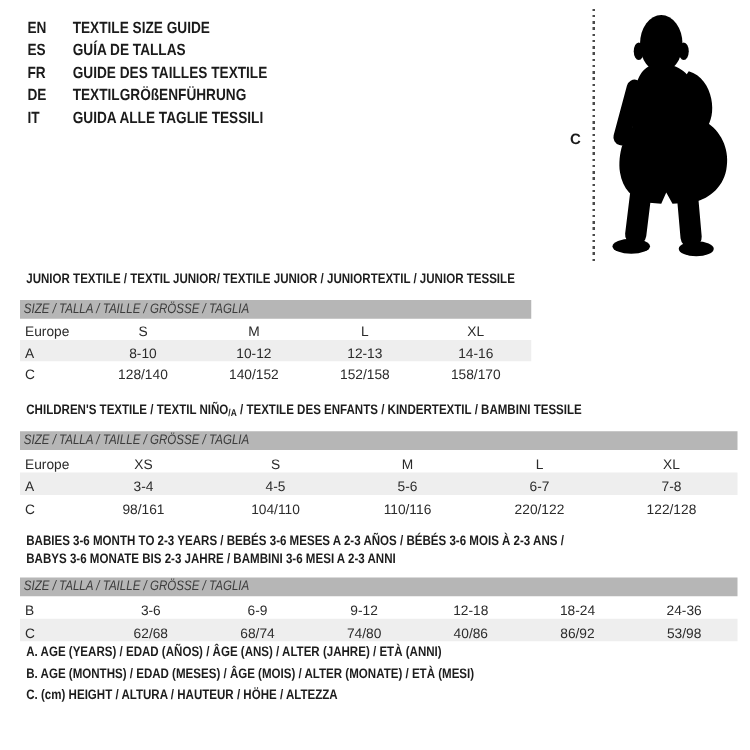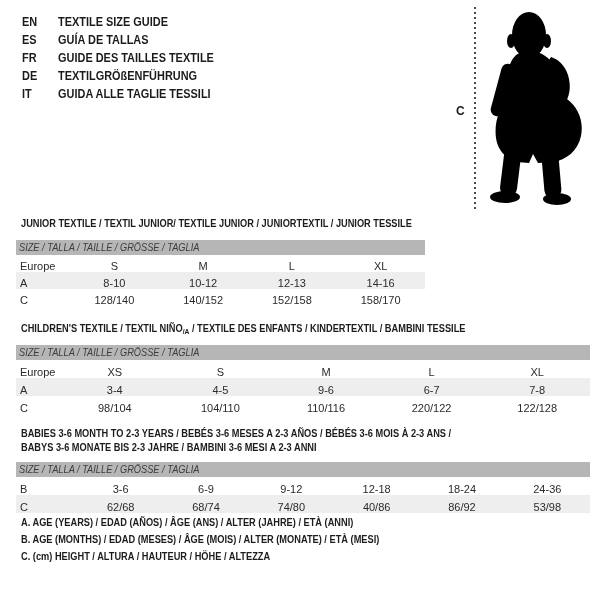--- a/index.html
+++ b/index.html
@@ -148,27 +148,27 @@
       <span class="cell">XS</span>
       <span class="cell">S</span>
       <span class="cell">M</span>
       <span class="cell">L</span>
       <span class="cell">XL</span>
     </div>
     <div class="trow alt">
       <span class="lbl">A</span>
       <span class="cell">3-4</span>
       <span class="cell">4-5</span>
-      <span class="cell">9-6</span>
+      <span class="cell">5-6</span>
       <span class="cell">6-7</span>
       <span class="cell">7-8</span>
     </div>
     <div class="trow">
       <span class="lbl">C</span>
-      <span class="cell">98/104</span>
+      <span class="cell">98/161</span>
       <span class="cell">104/110</span>
       <span class="cell">110/116</span>
       <span class="cell">220/122</span>
       <span class="cell">122/128</span>
     </div>
   </div>
 
   <div class="sec-title" style="top:427px">
     <div>BABIES 3-6 MONTH TO 2-3 YEARS / BEBÉS 3-6 MESES A 2-3 AÑOS / BÉBÉS 3-6 MOIS À 2-3 ANS /</div>
     <div>BABYS 3-6 MONATE BIS 2-3 JAHRE / BAMBINI 3-6 MESI A 2-3 ANNI</div>

